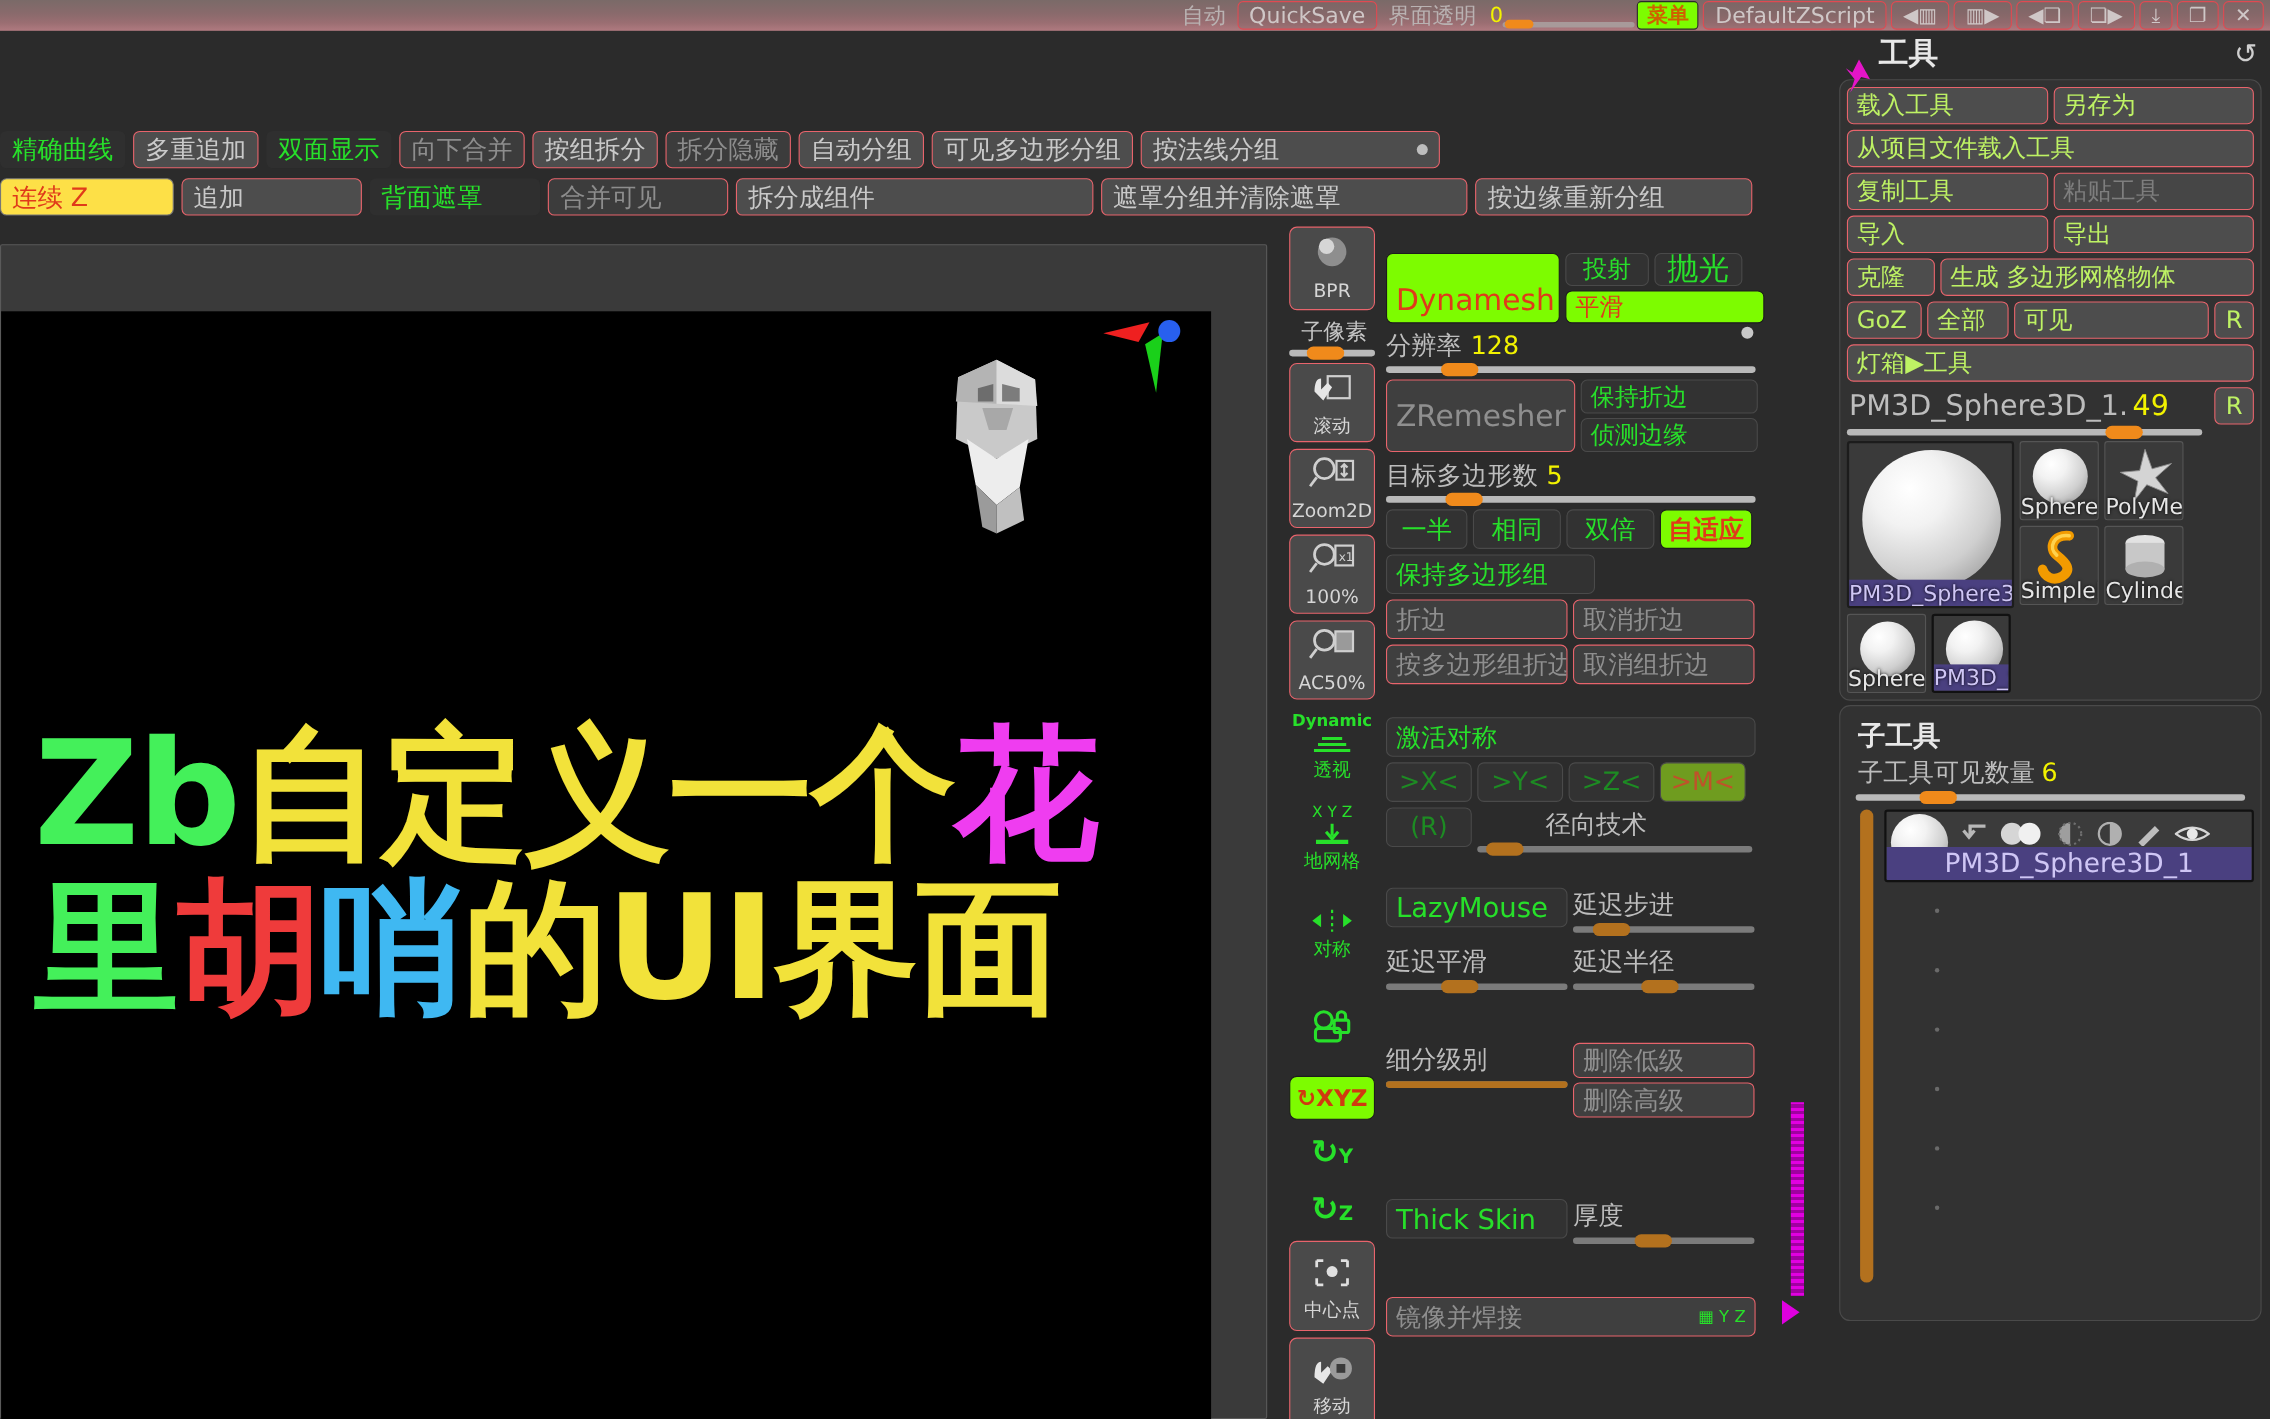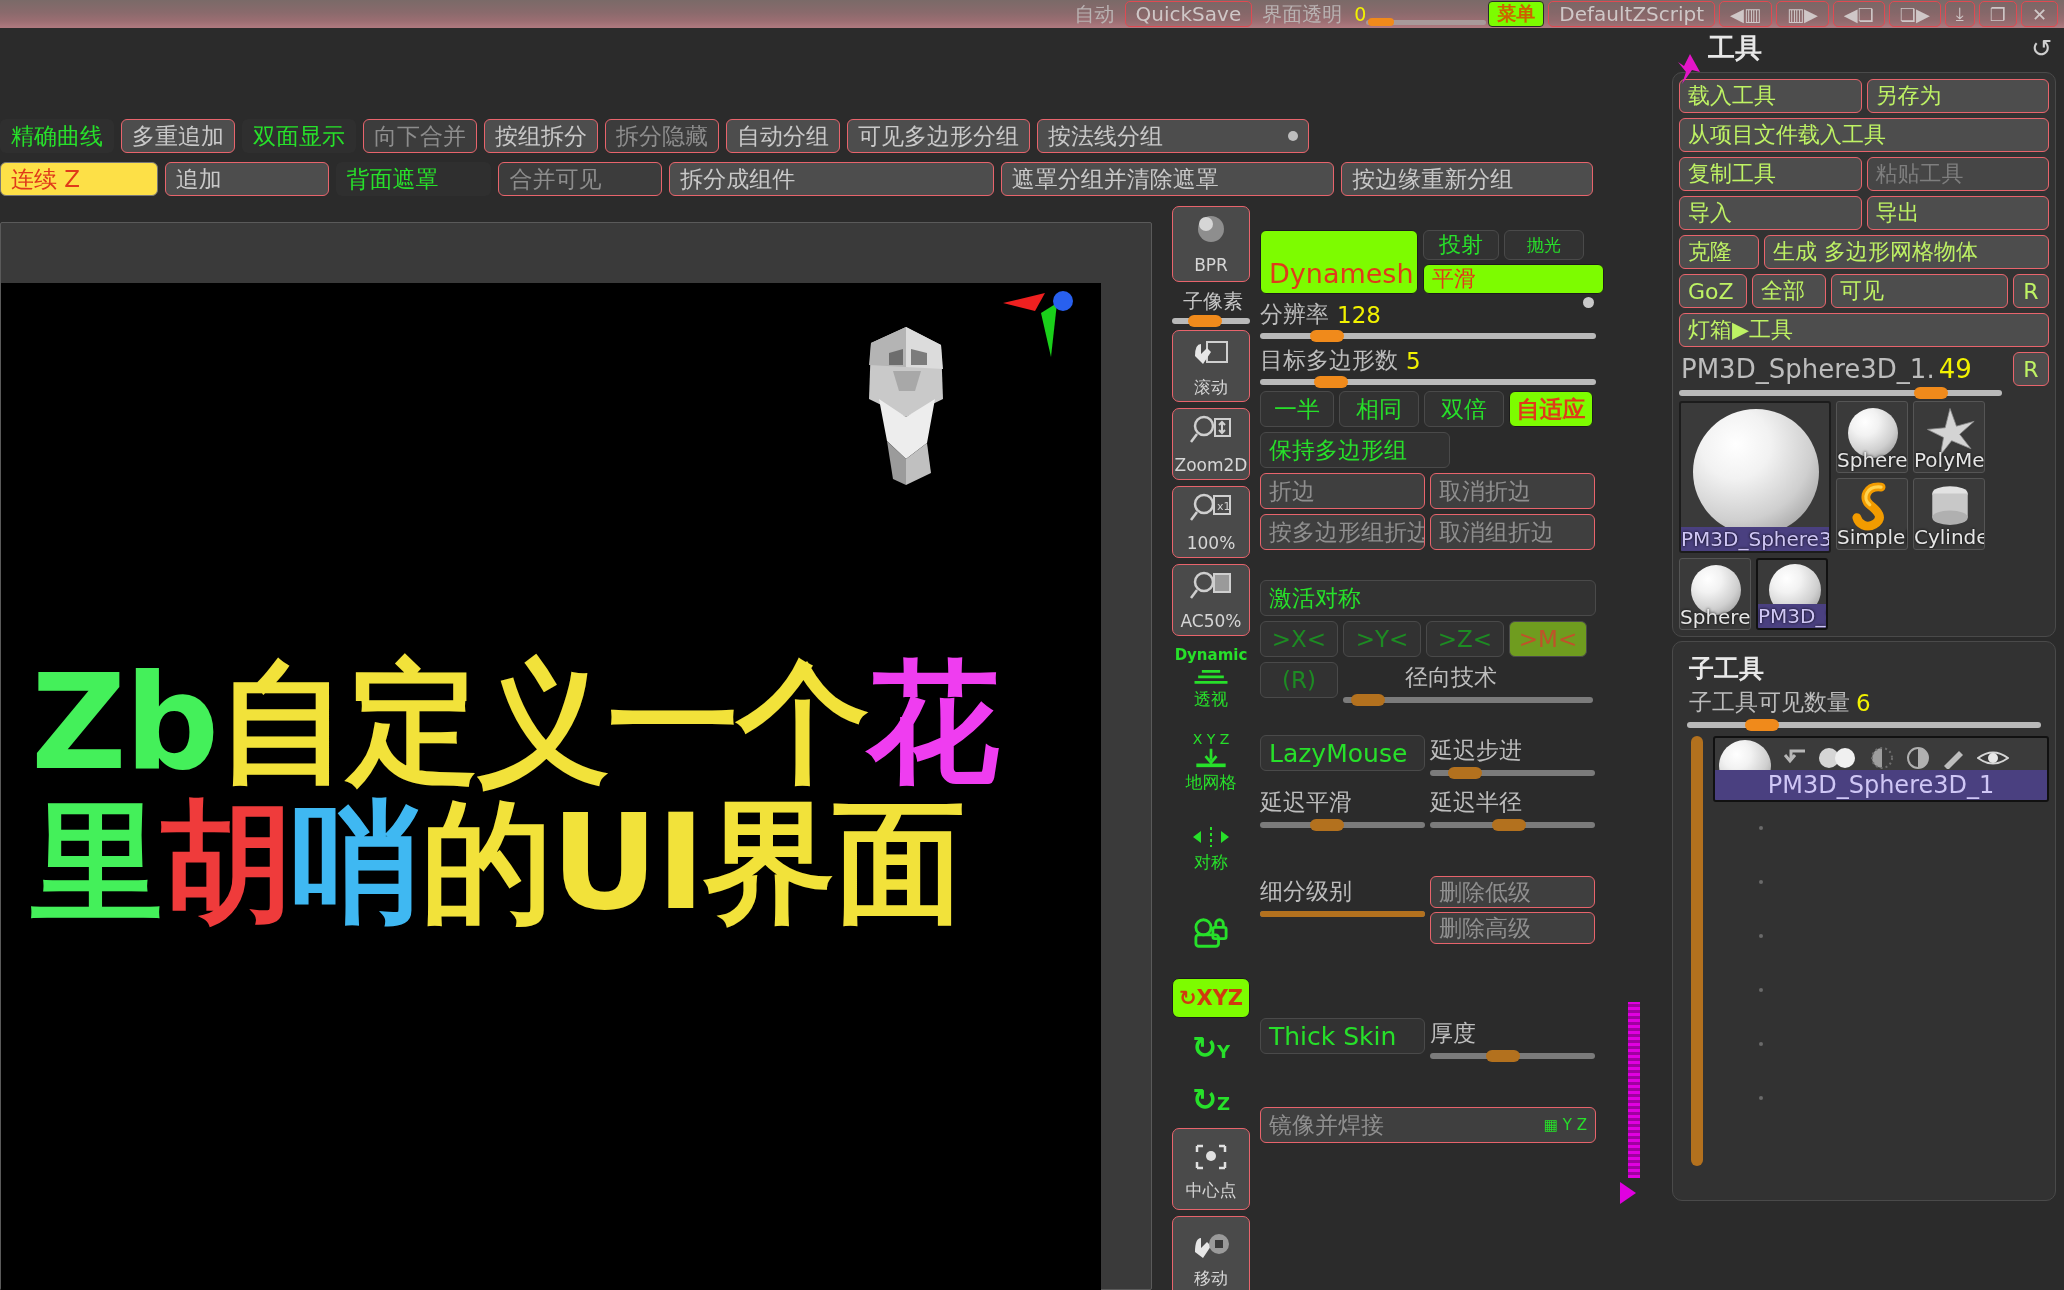--- a/index.html
+++ b/index.html
@@ -389,37 +389,44 @@
       </div>
     </div>
 
     <div class="ctl">
 
       <div class="row" style="margin-top:24px;">
         <div class="btn lime" style="width:172px;height:64px;font-size:27px;align-items:flex-end;padding-bottom:4px;">Dynamesh</div>
         <div style="margin-left:5px;">
           <div class="row" style="margin-bottom:4px;">
             <div class="btn grn" style="width:76px;height:30px;justify-content:center;font-size:22px;">投射</div>
-            <div class="btn grn" style="width:80px;height:30px;margin-left:5px;justify-content:center;font-size:17px;">抛光</div>
+            <div class="btn grn" style="width:80px;height:30px;margin-left:5px;justify-content:center;font-size:28px;">抛光</div>
           </div>
           <div class="btn lime" style="width:181px;height:30px;font-size:22px;">平滑</div>
         </div>
       </div>
 
       <div class="srow" style="width:336px;">
         <div style="display:flex;align-items:center;position:relative;">
           <span class="slider-lbl">分辨率</span>
           <span class="slider-val">128</span>
           <span class="rdot"></span>
         </div>
         <div class="strack">
             <div class="sknob" style="left:50px;"></div>
           </div>
       </div>
 
+      <div class="row" style="margin-top:6px;">
+        <div class="btn dim" style="width:172px;height:66px;font-size:27px;align-items:center;">ZRemesher</div>
+        <div style="margin-left:5px;">
+          <div class="btn grn" style="width:161px;height:31px;font-size:22px;margin-bottom:4px;">保持折边</div>
+          <div class="btn grn" style="width:161px;height:31px;font-size:22px;">侦测边缘</div>
+        </div>
+      </div>
 
       <div class="srow" style="width:336px;margin-top:6px;">
         <div style="display:flex;align-items:center;">
           <span class="slider-lbl">目标多边形数</span>
           <span class="slider-val">5</span>
         </div>
         <div class="strack">
             <div class="sknob" style="left:54px;"></div>
           </div>
       </div>

